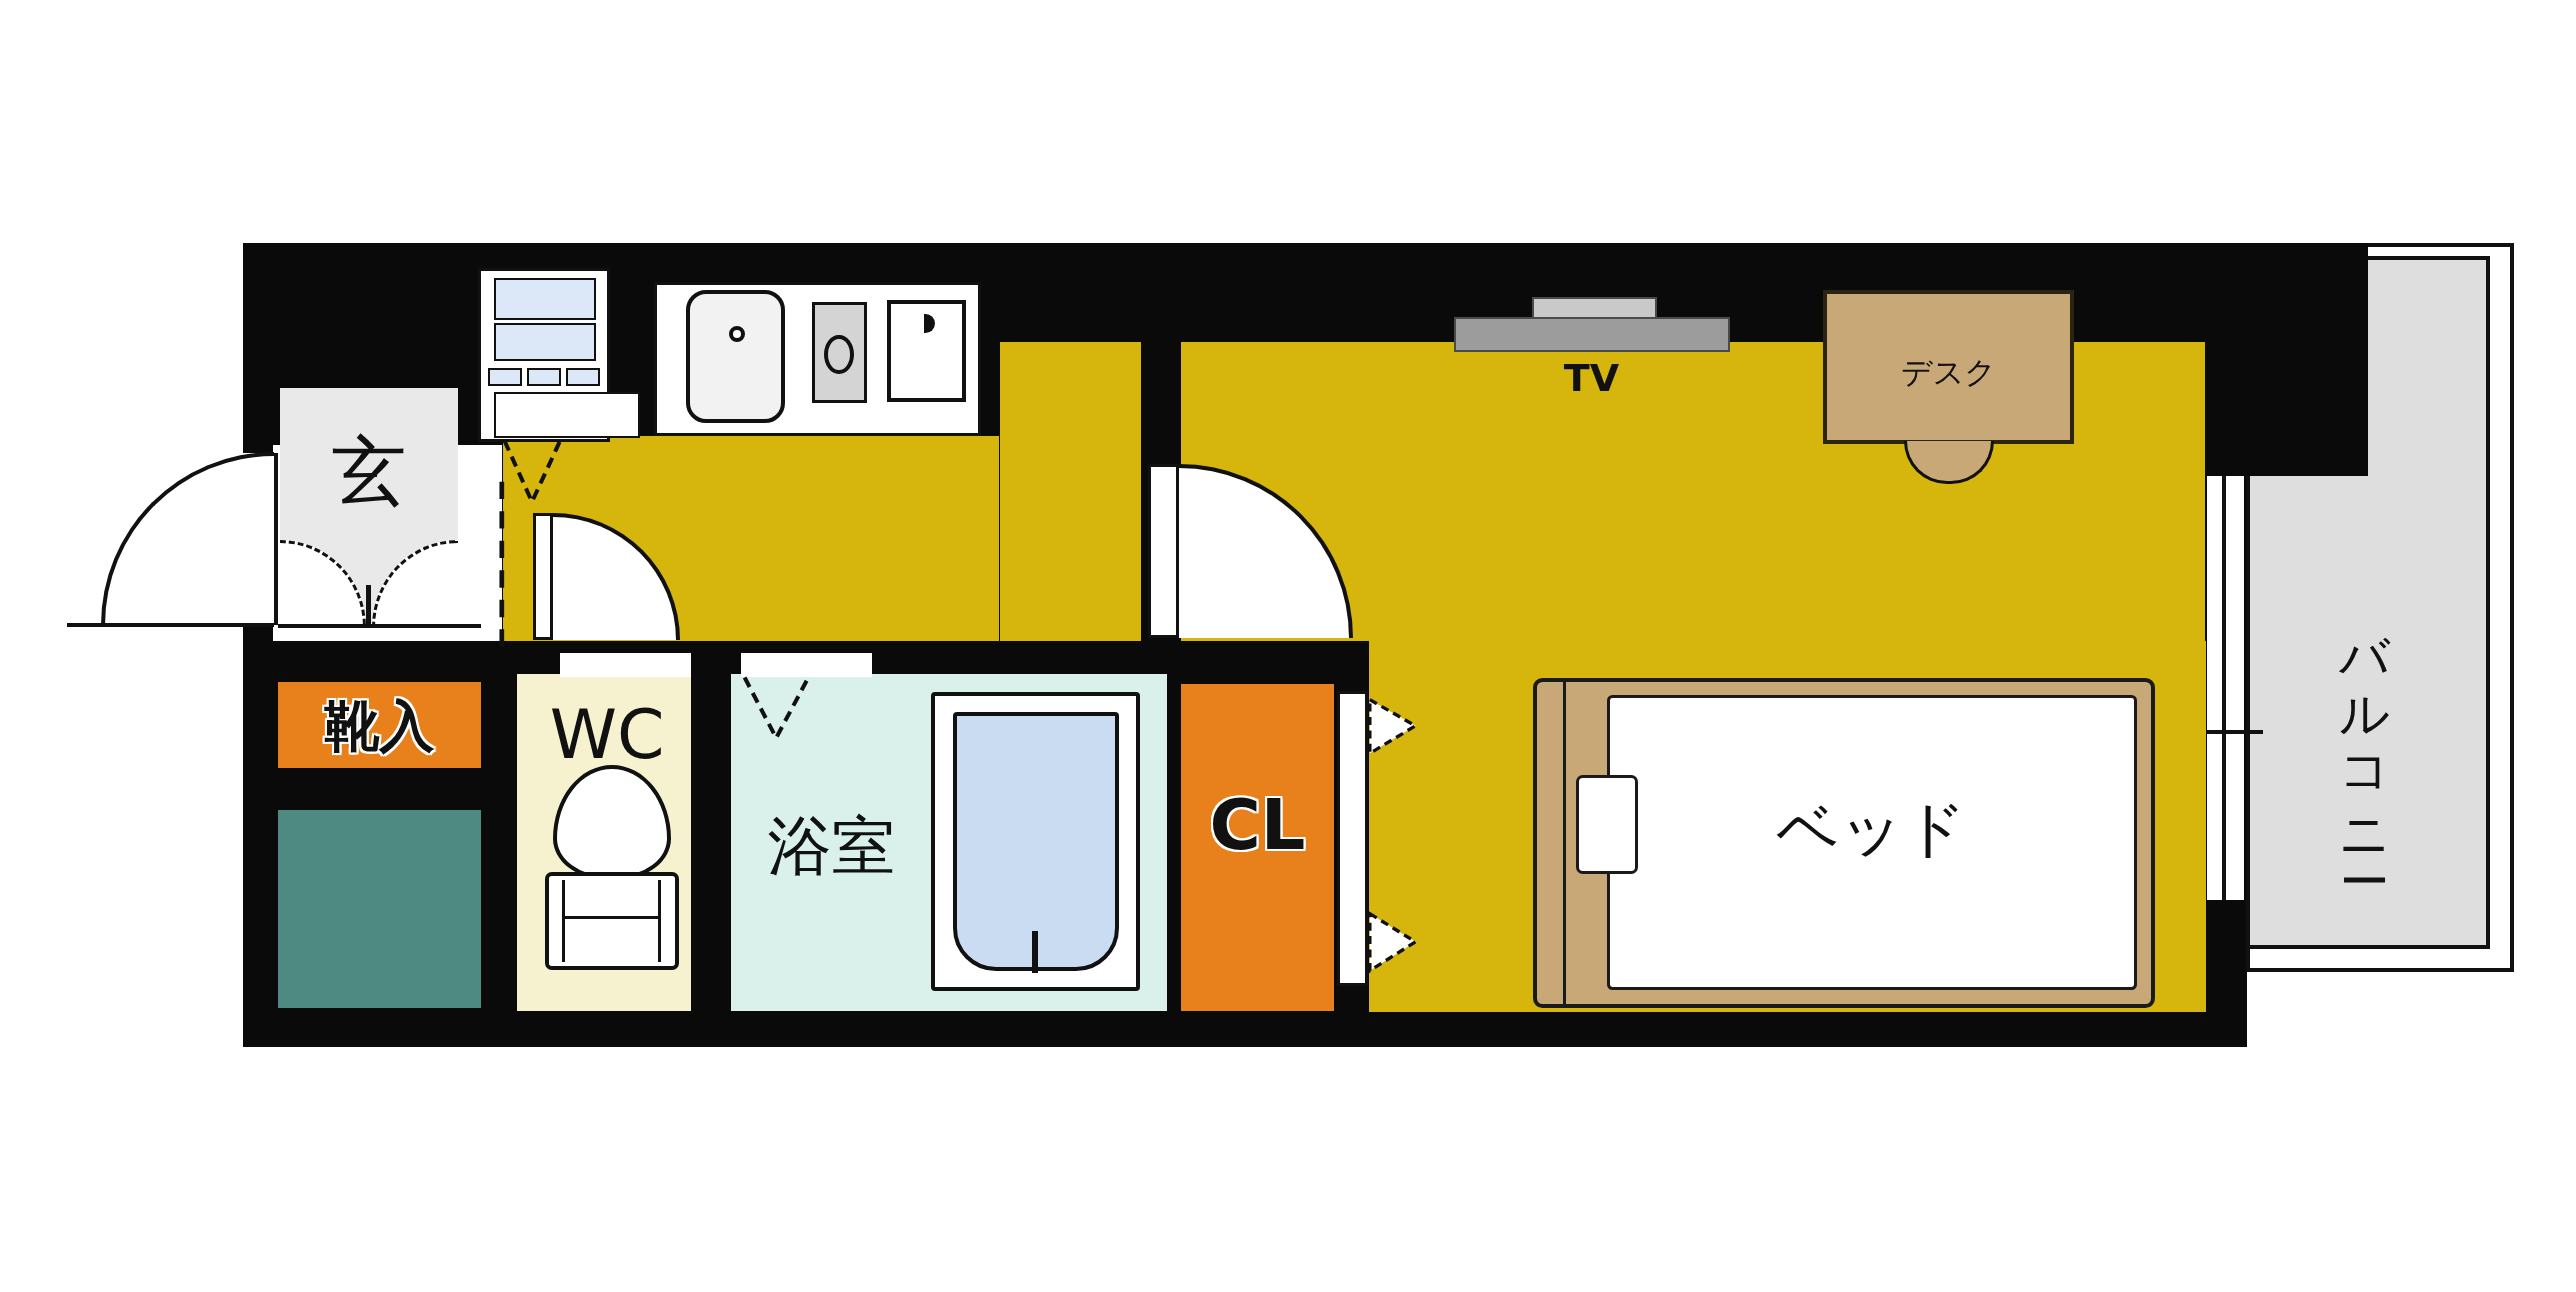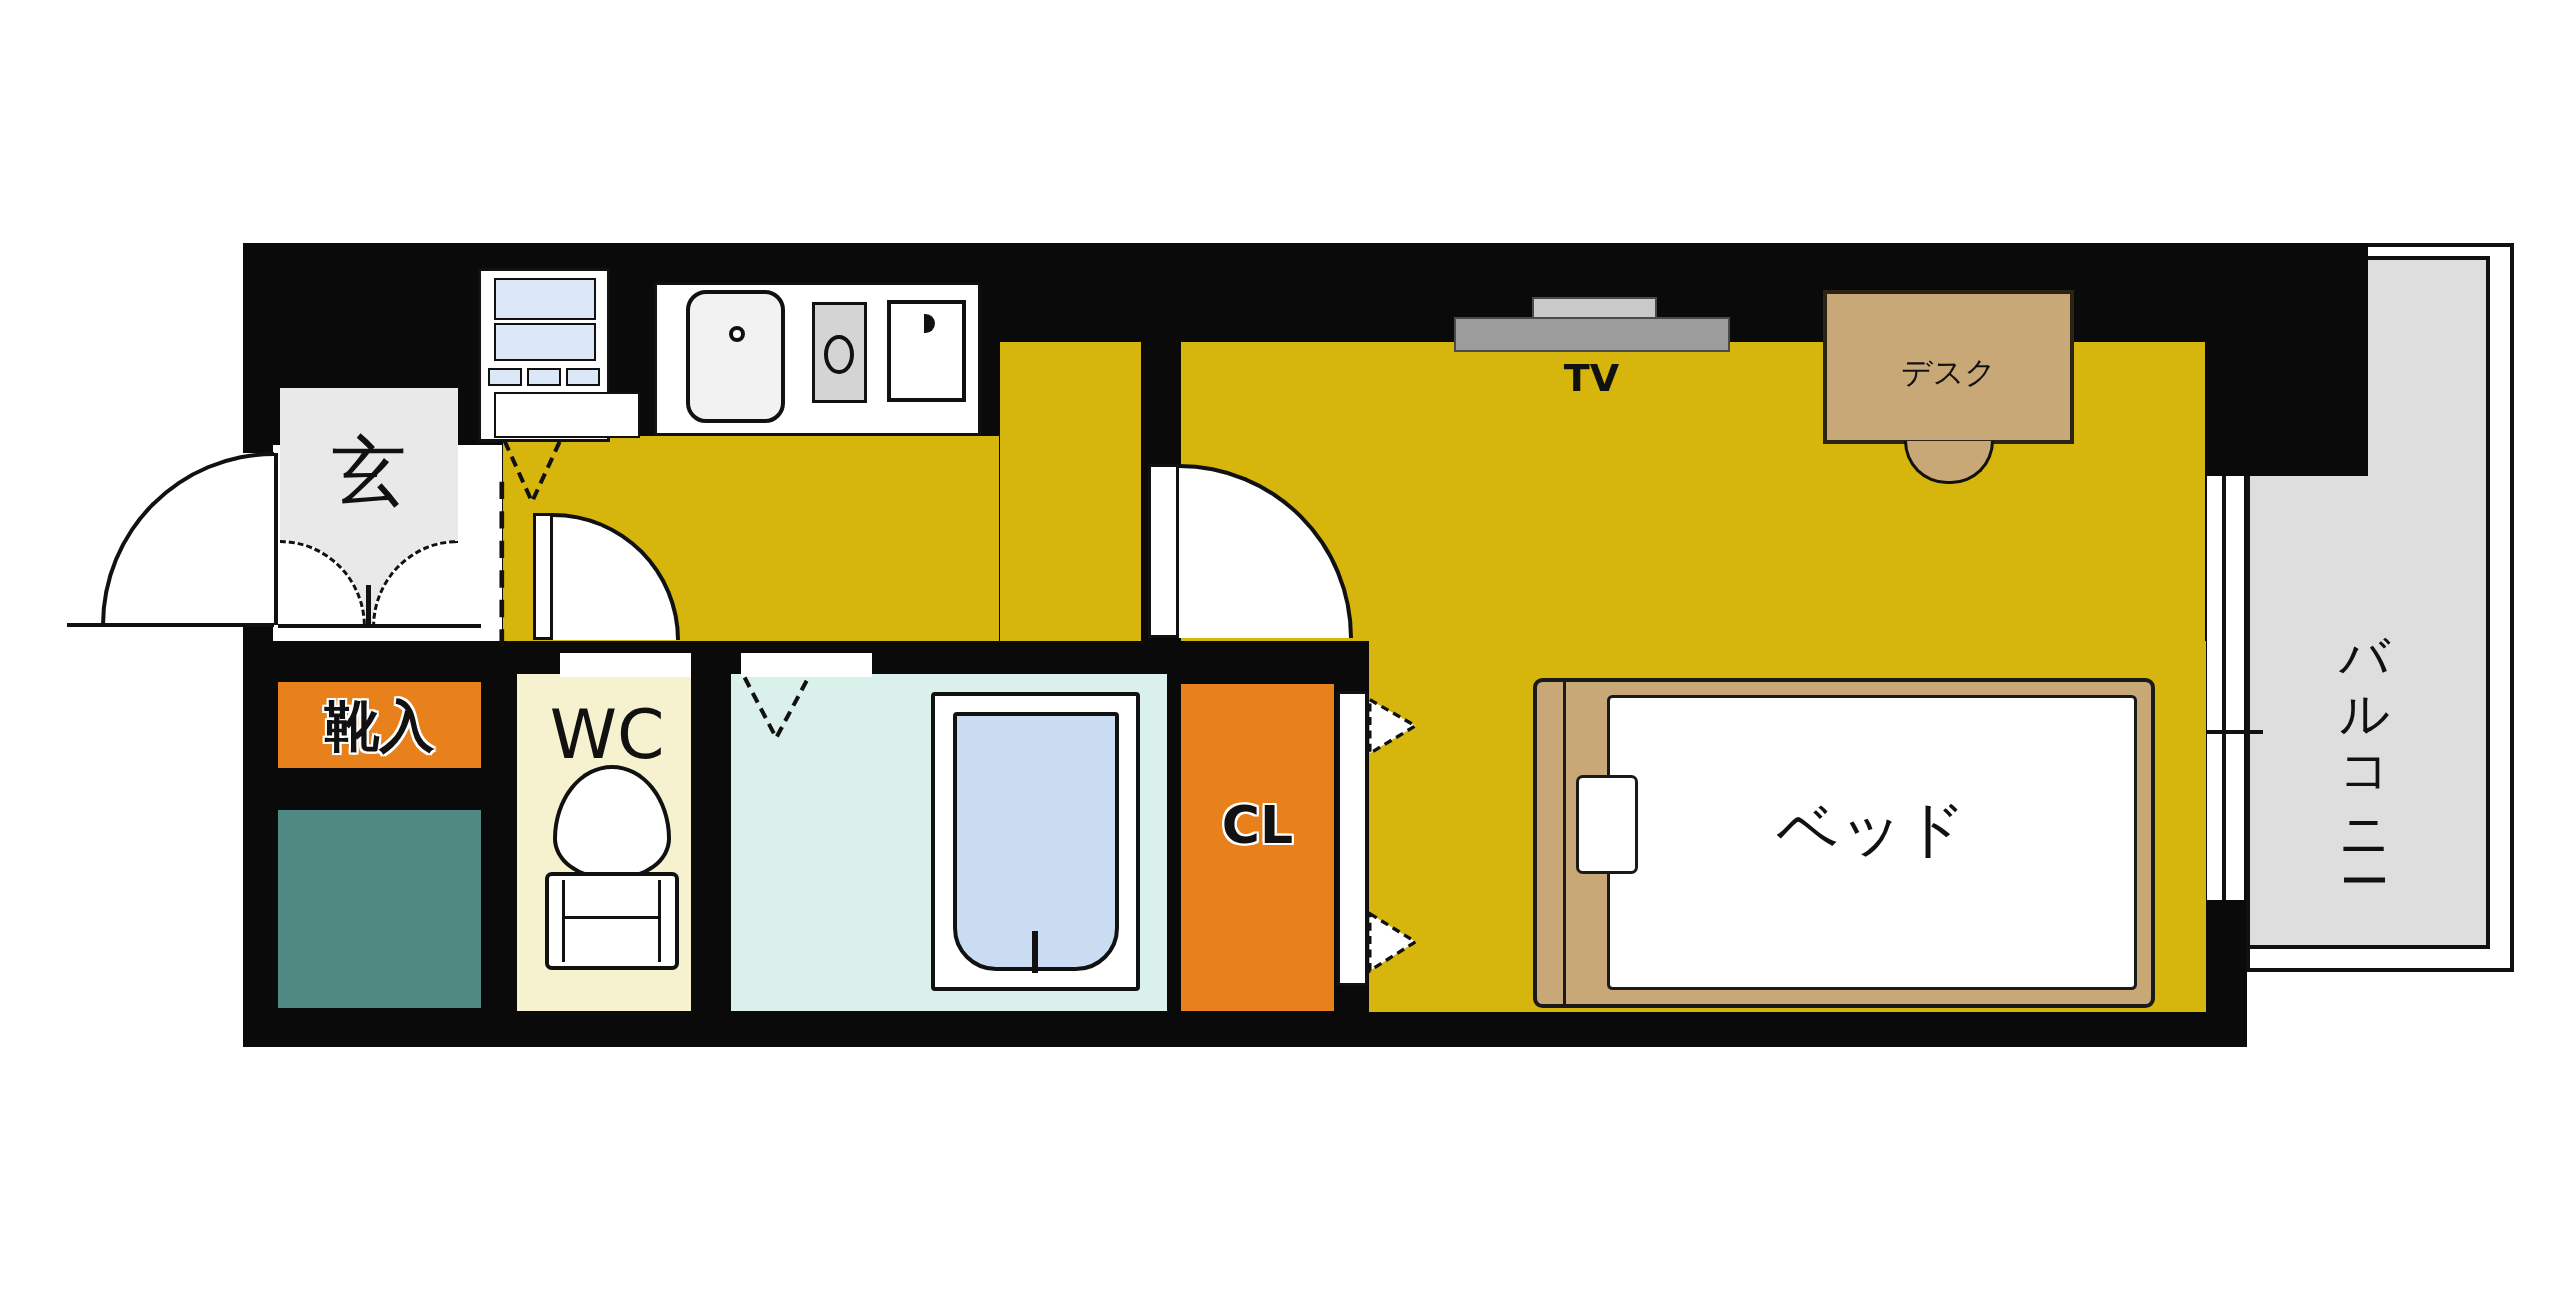--- a/index.html
+++ b/index.html
@@ -58,26 +58,27 @@
   <div class="a" style="left:545px;top:872px;width:134px;height:98px;background:#fff;border:4px solid #111;border-radius:6.7px;"></div>
   <div class="a" style="left:565px;top:916px;width:94px;height:3.4px;background:#111;"></div>
   <div class="a" style="left:562px;top:880px;width:3.4px;height:82px;background:#111;"></div>
   <div class="a" style="left:658px;top:880px;width:3.4px;height:82px;background:#111;"></div>
 
   <div class="a" style="left:533px;top:513px;width:20px;height:127px;background:#fff;border:3.4px solid #111;"></div>
   <div class="a sector" style="left:553px;top:513px;width:127px;height:127px;"></div>
 
   <div class="a" style="left:731px;top:674px;width:436px;height:337px;background:var(--bath_floor);"></div>
   <div class="a" style="left:741px;top:653px;width:131px;height:24px;background:#fff;"></div>
+  <div class="a lbl" style="left:731px;top:802px;width:201px;height:87px;font-size:64px;">浴室</div>
   <div class="a" style="left:931px;top:692px;width:209px;height:299px;background:#fff;border:4px solid #111;border-radius:4px;"></div>
   <div class="a" style="left:953px;top:712px;width:166px;height:259px;background:var(--water);border:4px solid #111;border-radius:4px 4px 43px 43px;"></div>
   <div class="a" style="left:1032px;top:931px;width:6px;height:42px;background:#111;"></div>
 
   <div class="a" style="left:1181px;top:684px;width:153px;height:327px;background:var(--accent_orange);"></div>
-  <div class="a lbl outline" style="left:1181px;top:778px;width:153px;height:94px;font-size:52px;font-weight:bold;">CL</div>
+  <div class="a lbl outline" style="left:1181px;top:778px;width:153px;height:94px;font-size:70px;font-weight:bold;">CL</div>
   <div class="a" style="left:1337px;top:691px;width:31px;height:295px;background:#fff;border:3.4px solid #111;"></div>
 
   <div class="a" style="left:654px;top:282px;width:327px;height:154px;background:#fff;border:3.4px solid #111;"></div>
   <div class="a" style="left:686px;top:290px;width:99px;height:133px;background:#f2f2f2;border:4.7px solid #111;border-radius:20px;"></div>
   <div class="a" style="left:729px;top:326px;width:16px;height:16px;background:#fff;border:4px solid #111;border-radius:50%;"></div>
   <div class="a" style="left:812px;top:302px;width:55px;height:101px;background:var(--stove_gray);border:3.4px solid #111;"></div>
   <div class="a" style="left:824px;top:335px;width:29.5px;height:39px;border:4.7px solid #111;border-radius:50%;"></div>
   <div class="a" style="left:887px;top:300px;width:79px;height:102px;background:#fff;border:4px solid #111;"></div>
   <div class="a" style="left:924px;top:314px;width:10.7px;height:19px;background:#111;border-radius:0 9.4px 9.4px 0;"></div>
 

